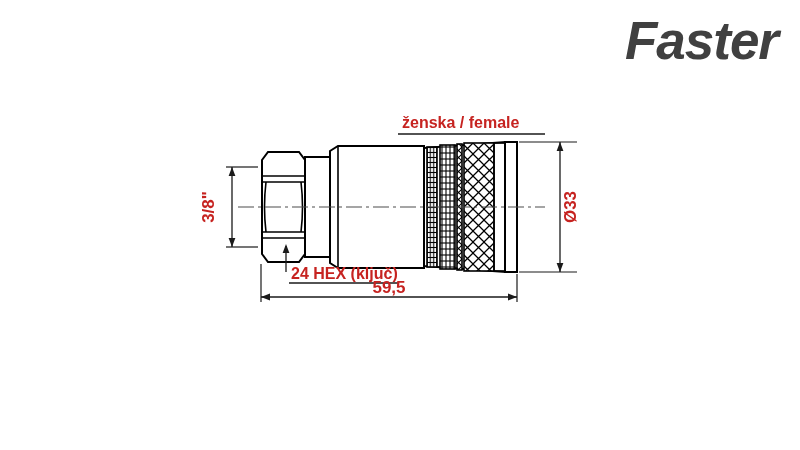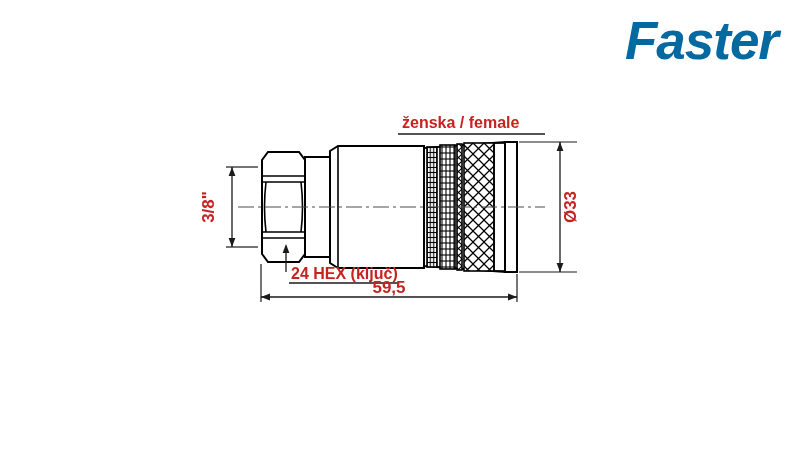--- a/index.html
+++ b/index.html
@@ -23,21 +23,21 @@
   }
   .brand-logo {
     position: absolute;
     right: 22px;
     top: 14px;
     font-family: "Liberation Sans", sans-serif;
     font-weight: bold;
     font-style: italic;
     font-size: 53px;
     letter-spacing: -1px;
-    color: #0369a1;
+    color: #404040;
     line-height: 1;
     white-space: nowrap;
   }
   svg.drawing {
     position: absolute;
     left: 0; top: 0;
     width: 800px;
     height: 450px;
   }
   .outline {

